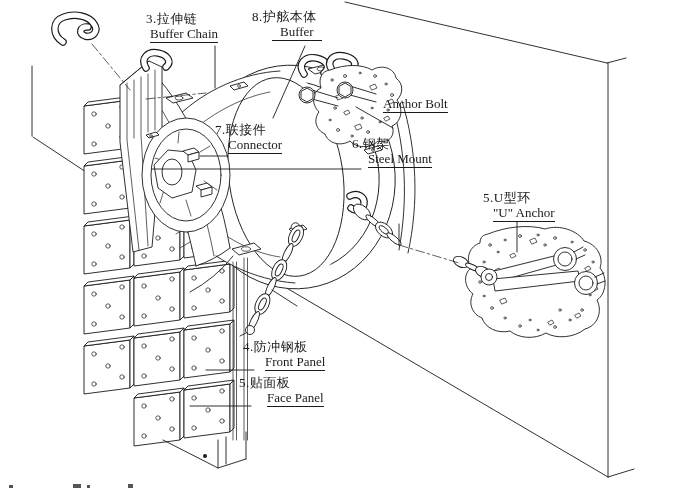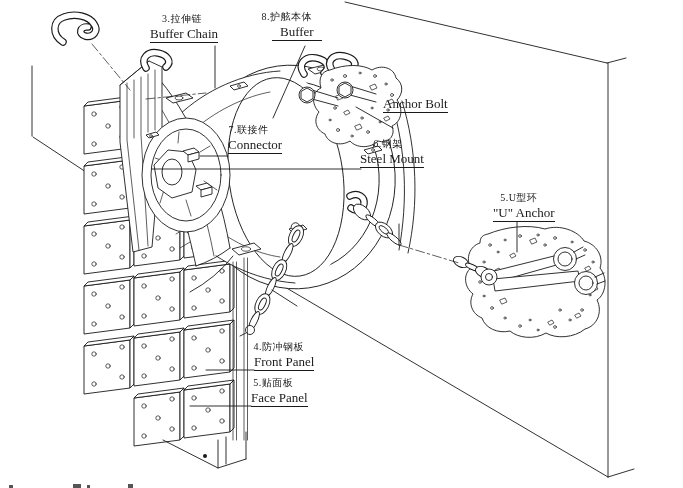--- a/index.html
+++ b/index.html
@@ -8,21 +8,21 @@
   svg{position:absolute;left:0;top:0;}
   .s{fill:none;stroke:#1a1a1a;stroke-width:0.9;stroke-linecap:round;stroke-linejoin:round;}
   .w{fill:#ffffff;stroke:#1a1a1a;stroke-width:0.9;stroke-linejoin:round;}
   .wf{fill:#ffffff;stroke:none;}
   .f{fill:#1a1a1a;stroke:none;}
   .thin{stroke-width:0.7;}
   .dd{stroke-dasharray:9 3 2.5 3;}
   .hk1{fill:none;stroke:#1a1a1a;stroke-width:7.5;stroke-linecap:round;}
   .hk2{fill:none;stroke:#ffffff;stroke-width:5.2;stroke-linecap:round;}
   .lbl{position:absolute;white-space:nowrap;line-height:15px;font-size:13px;}
-  .zh{font-size:10px;letter-spacing:0.5px;text-align:center;}
+  .zh{font-size:13px;letter-spacing:0.5px;}
   .en{display:inline-block;border-bottom:1.2px solid #1a1a1a;padding-bottom:1px;}
 </style>
 </head>
 <body>
 
 <div id="stage">
 <svg width="683" height="488" viewBox="0 0 683 488">
   <defs>
     <g id="t">
       <path class="w" d="M0,12 L46,6 L46,54 L0,60 Z"></path>
@@ -297,27 +297,27 @@
   </div>
   <div class="lbl" style="left:383px;top:96px">
     <span class="en" style="margin-left:0">Anchor Bolt</span>
   </div>
   <div class="lbl" style="left:215px;top:122px">
     <div class="zh">7.联接件</div>
     <span class="en" style="margin-left:13px">Connector</span>
   </div>
   <div class="lbl" style="left:352px;top:136px">
     <div class="zh">6.钢架</div>
-    <span class="en" style="margin-left:8px">Steel Mount</span>
+    <span class="en" style="margin-left:16px">Steel Mount</span>
   </div>
   <div class="lbl" style="left:483px;top:190px">
     <div class="zh">5.U型环</div>
     <span class="en" style="margin-left:10px">"U" Anchor</span>
   </div>
   <div class="lbl" style="left:243px;top:339px">
     <div class="zh">4.防冲钢板</div>
-    <span class="en" style="margin-left:11px">Front Panel</span>
+    <span class="en" style="margin-left:22px">Front Panel</span>
   </div>
   <div class="lbl" style="left:239px;top:375px">
     <div class="zh">5.贴面板</div>
-    <span class="en" style="margin-left:12px">Face Panel</span>
+    <span class="en" style="margin-left:28px">Face Panel</span>
   </div>
 </div>
 
 </body></html>

